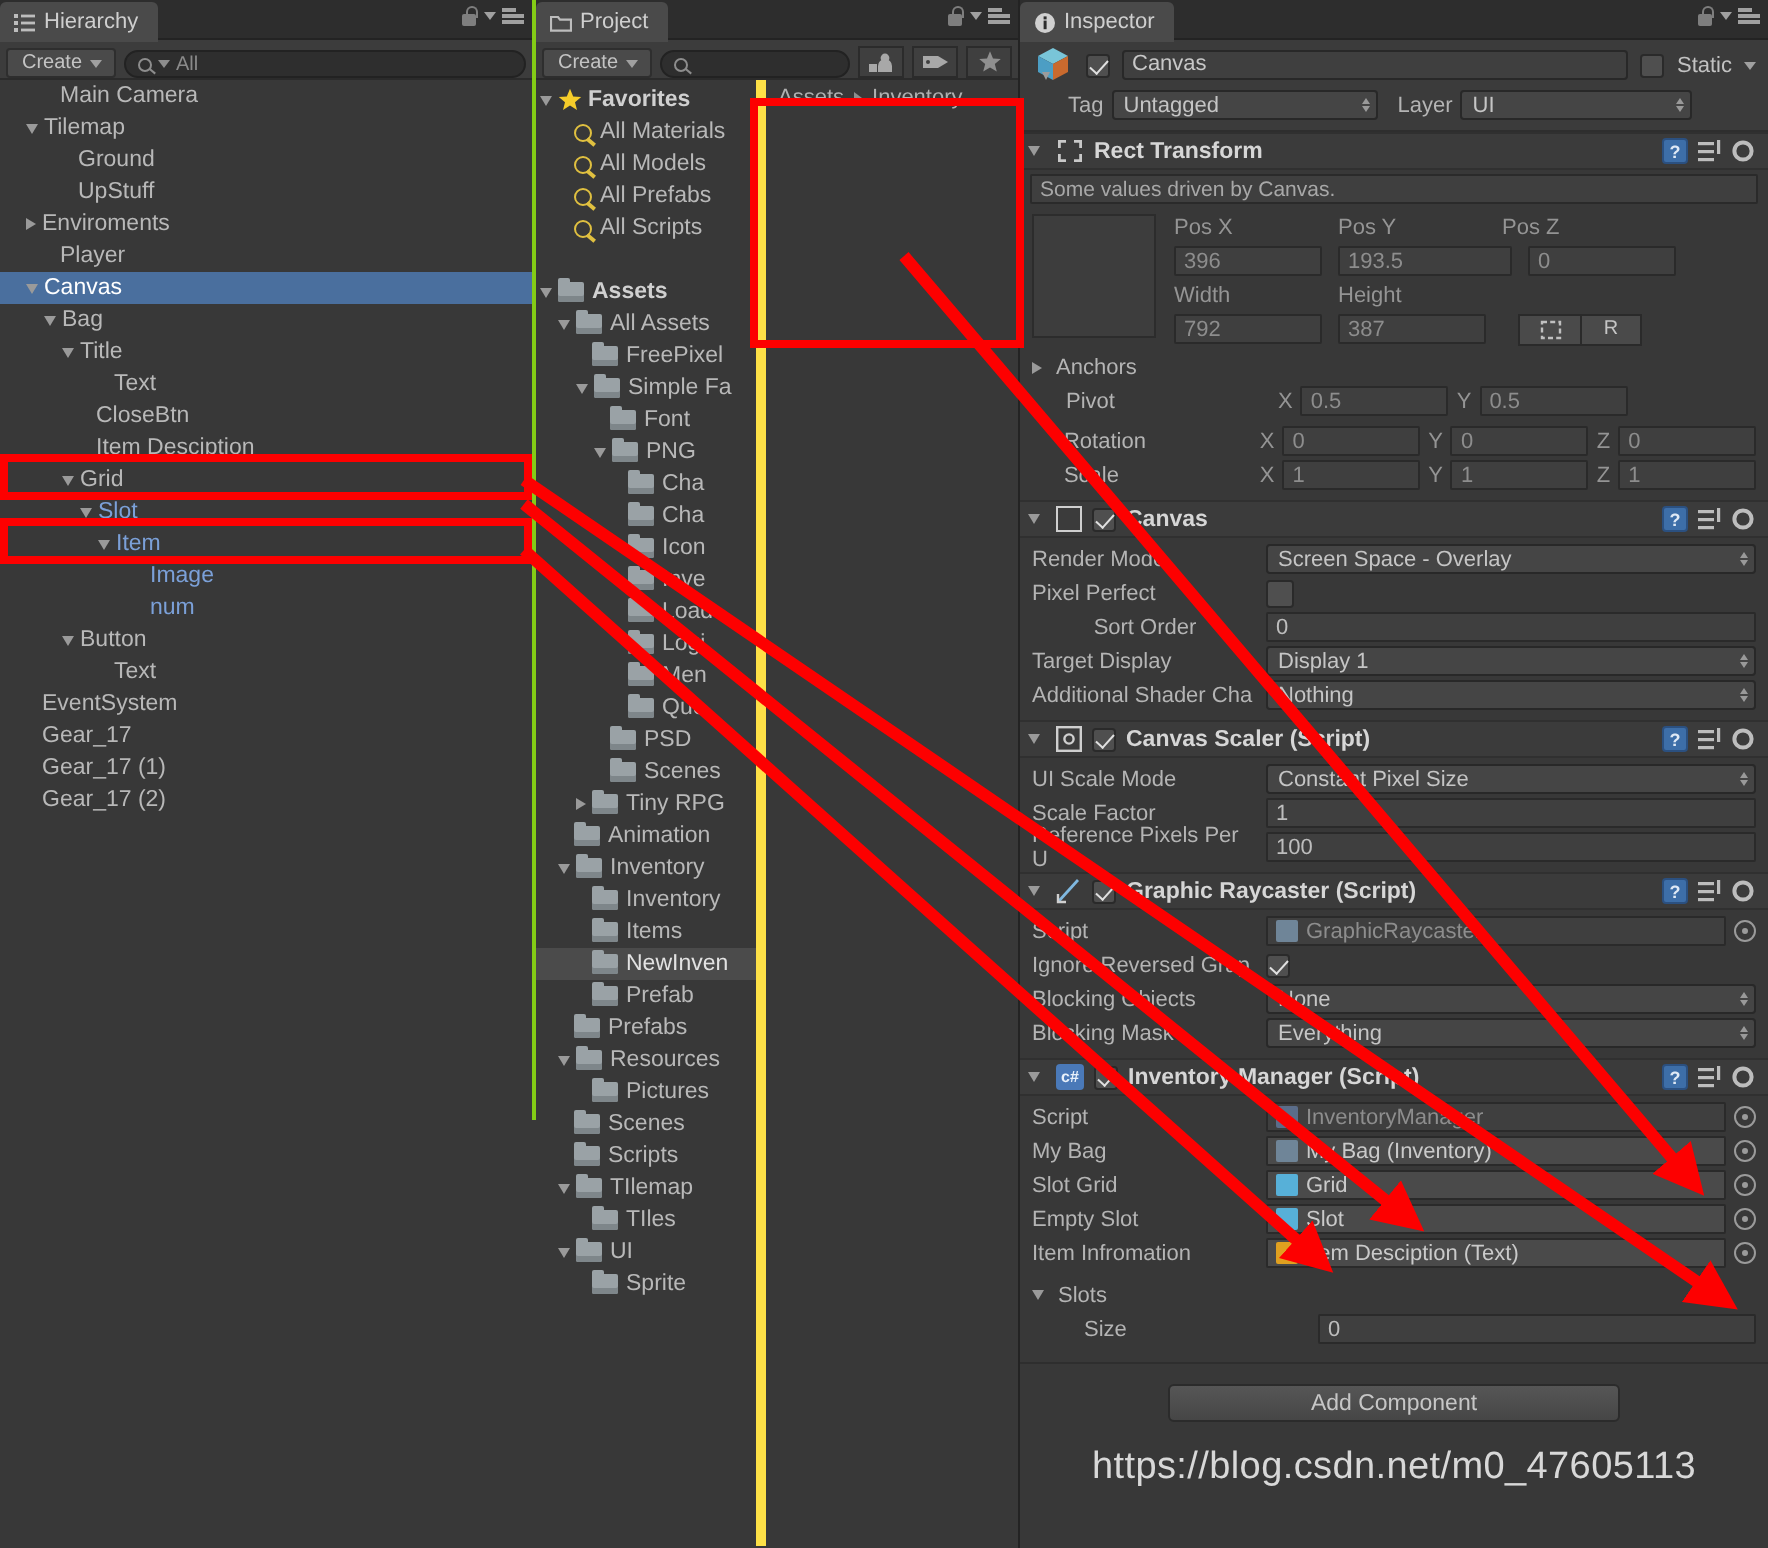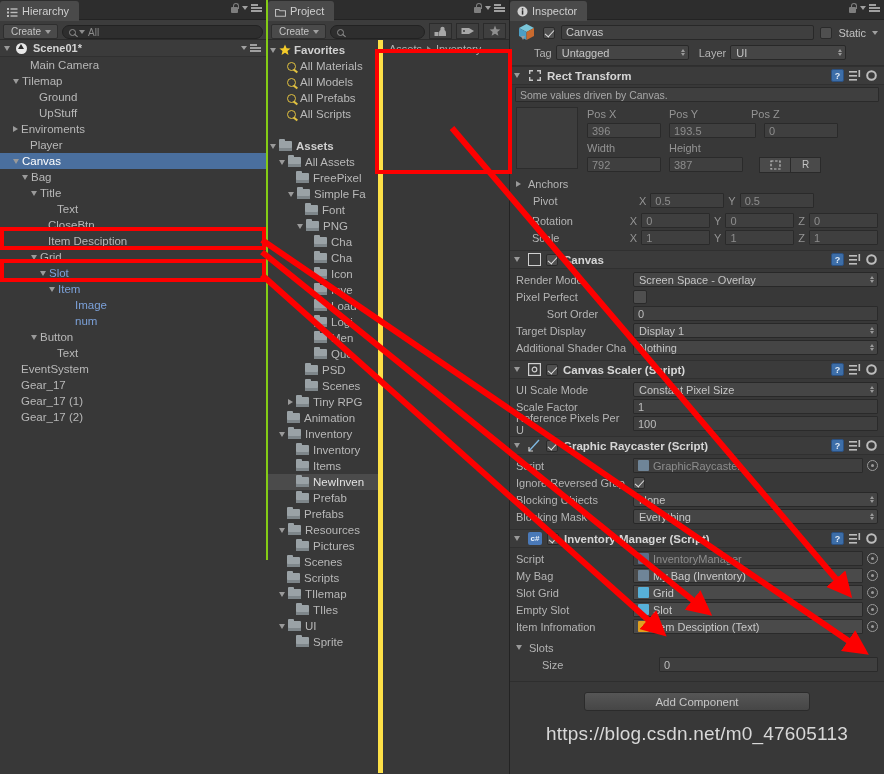--- a/index.html
+++ b/index.html
@@ -214,33 +214,20 @@
     <div class="toolbar">
       <div class="tb-btn">
         <span>Create</span>
         <span class="tri-down"></span>
       </div>
       <div class="search-box">
         <span class="mag"></span>
         <span class="tri-down" style="border-top-color:#8d8d8d"></span>
         <span>All</span>
       </div>
-    </div>
-    <div class="scene-row">
-      <span class="arrow-d"></span>
-      <span class="unity-logo"></span>
-      <span>Scene01*</span>
-      <span style="margin-left:auto;display:flex;gap:3px;align-items:center;padding-right:5px;">
-        <span class="tri-down"></span>
-        <span class="burger">
-            <i></i>
-            <i></i>
-            <i></i>
-          </span>
-      </span>
     </div>
     <div id="hierarchy-list">
         <div class="h-row">
           <span style="width: 22px; flex: 0 0 auto;"></span>
           <span class="arrow-none"></span>
           <span>Main Camera</span>
         </div>
         <div class="h-row">
           <span style="width: 13px; flex: 0 0 auto;"></span>
           <span class="arrow-d"></span>

